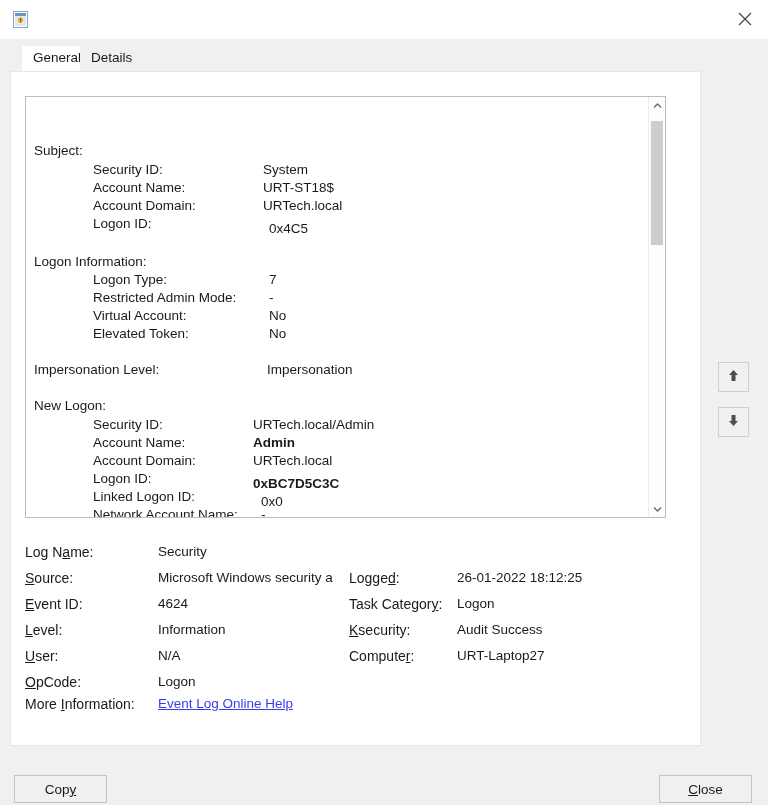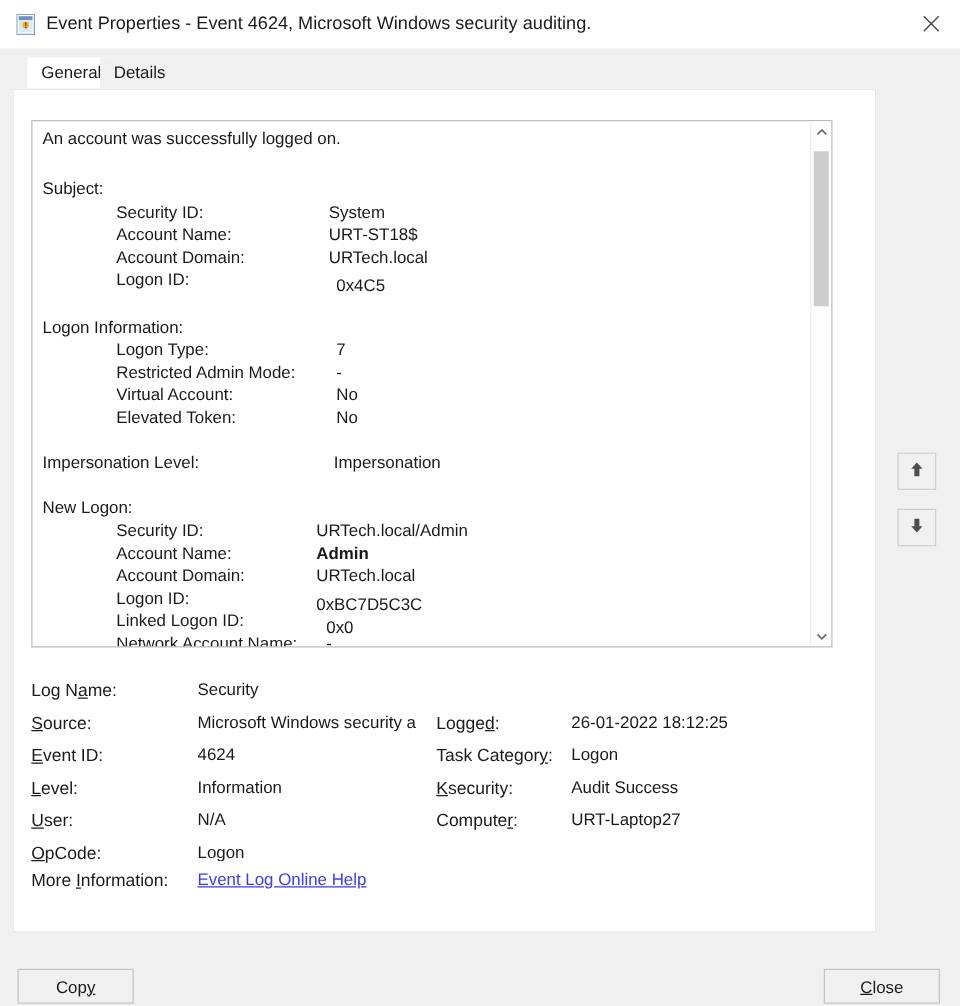--- a/index.html
+++ b/index.html
@@ -205,40 +205,38 @@
   <span id="title-icon">
     <svg width="15" height="17" viewBox="0 0 15 17">
       <rect x="0.5" y="0.5" width="14" height="16" fill="#ffffff" stroke="#8aa4c8"></rect>
       <rect x="2" y="2" width="11" height="13" fill="#dce8f5"></rect>
       <rect x="2" y="2" width="11" height="3" fill="#6f93c0"></rect>
       <circle cx="7.5" cy="9" r="2.6" fill="#f2b01e"></circle>
       <rect x="7" y="7" width="1.2" height="2.6" fill="#7a4f00"></rect>
       <rect x="7" y="10.4" width="1.2" height="1.2" fill="#7a4f00"></rect>
     </svg>
   </span>
-  <span id="title-text">Event Properties - Event 4624, Microsoft Windows security auditing.</span>
   <div id="close-x">
     <svg width="14" height="14" viewBox="0 0 14 14">
       <line x1="1" y1="1" x2="13" y2="13" stroke="#4a4a4a" stroke-width="1.2"></line>
       <line x1="13" y1="1" x2="1" y2="13" stroke="#4a4a4a" stroke-width="1.2"></line>
     </svg>
   </div>
 </div>
 
 <div id="tabstrip">
   <div class="tab active">General</div>
   <div class="tab inactive">Details</div>
 </div>
 
 <div id="panel"></div>
 
 <div id="detailbox">
   <div id="detailcontent">
 
-    <div class="dline" style="left:8px; top:6px;">An account was successfully logged on.</div>
 
     <div class="dline" style="left:8px; top:46px;">Subject:</div>
     <div class="dline" style="left:67px; top:65px;">Security ID:</div>
     <div class="dline" style="left:237px; top:65px;">System</div>
     <div class="dline" style="left:67px; top:83px;">Account Name:</div>
     <div class="dline" style="left:237px; top:83px;">URT-ST18$</div>
     <div class="dline" style="left:67px; top:101px;">Account Domain:</div>
     <div class="dline" style="left:237px; top:101px;">URTech.local</div>
     <div class="dline" style="left:67px; top:119px;">Logon ID:</div>
     <div class="dline" style="left:243px; top:124px;">0x4C5</div>
@@ -257,21 +255,21 @@
     <div class="dline" style="left:241px; top:265px;">Impersonation</div>
 
     <div class="dline" style="left:8px; top:301px;">New Logon:</div>
     <div class="dline" style="left:67px; top:320px;">Security ID:</div>
     <div class="dline" style="left:227px; top:320px;">URTech.local/Admin</div>
     <div class="dline" style="left:67px; top:338px;">Account Name:</div>
     <div class="dline" style="left:227px; top:338px;font-weight:bold;">Admin</div>
     <div class="dline" style="left:67px; top:356px;">Account Domain:</div>
     <div class="dline" style="left:227px; top:356px;">URTech.local</div>
     <div class="dline" style="left:67px; top:374px;">Logon ID:</div>
-    <div class="dline" style="left:227px; top:379px;">0xBC7D5C3C</div>
+    <div class="dline" style="left:227px; top:379px;font-weight:bold;">0xBC7D5C3C</div>
     <div class="dline" style="left:67px; top:392px;">Linked Logon ID:</div>
     <div class="dline" style="left:235px; top:397px;">0x0</div>
     <div class="dline" style="left:67px; top:410px;">Network Account Name:</div>
     <div class="dline" style="left:235px; top:410px;">-</div>
 
   </div>
 
   <div id="vscroll">
     <div class="sb-arrow" id="sb-up">
       <svg width="9" height="6" viewBox="0 0 9 6">

